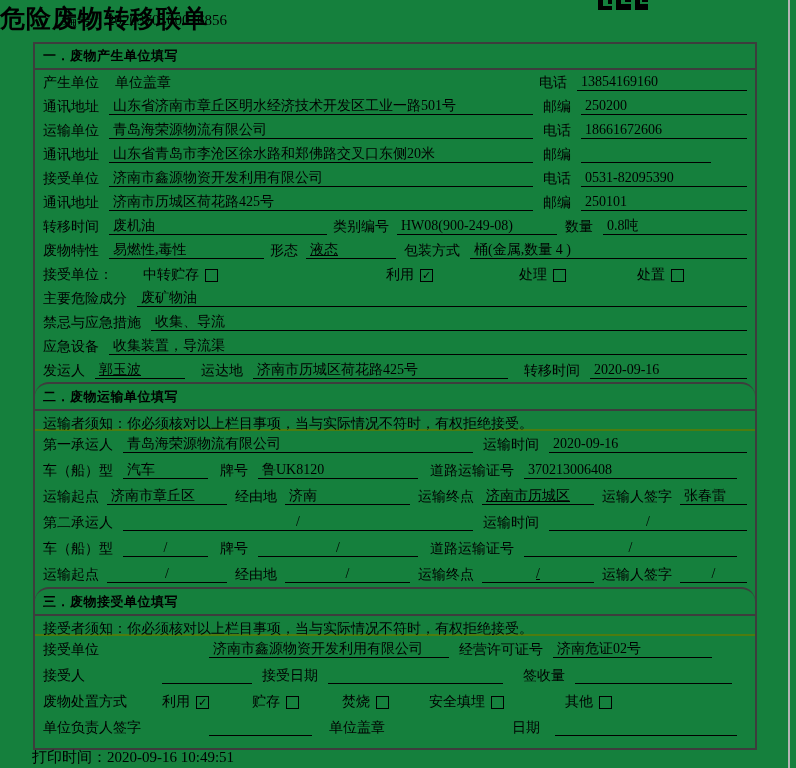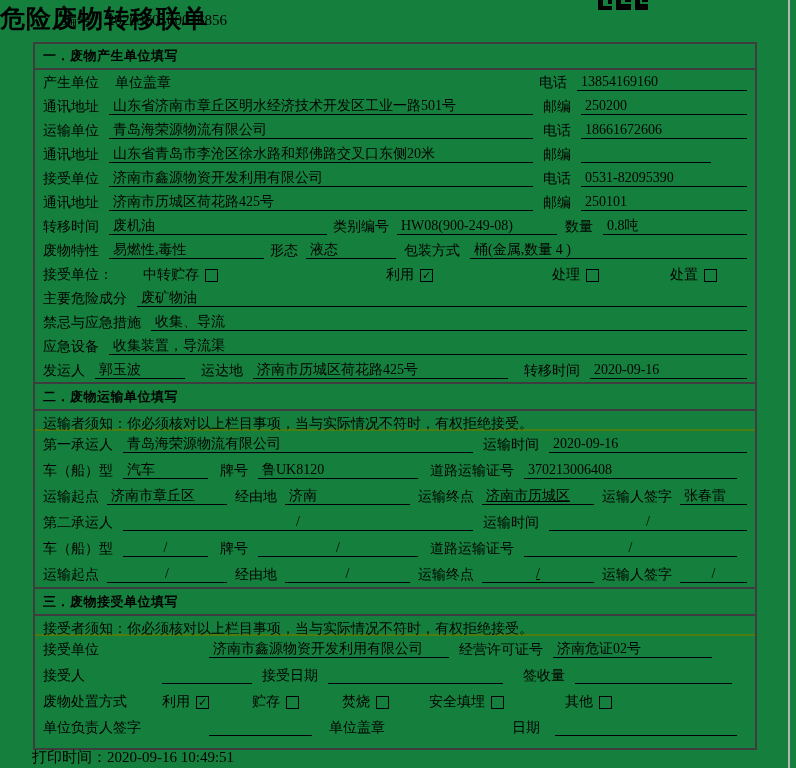--- a/index.html
+++ b/index.html
@@ -7,47 +7,47 @@
         font-family:"Liberation Serif","DejaVu Serif",serif;color:#000;font-size:14px;}
   .page-edge{position:absolute;left:788px;top:0;width:2px;height:768px;background:#b4b4b4;}
   .serial{position:absolute;left:62px;top:11px;font-size:15px;white-space:nowrap;}
   .title{position:absolute;left:0;right:40px;top:2px;text-align:left;font-size:25px;
          font-weight:bold;letter-spacing:1px;margin:0;}
   .qr{position:absolute;left:598px;top:0;width:50px;height:10px;}
   .qr div{position:absolute;background:#000;}
   .form{position:absolute;left:33px;top:42px;width:724px;height:708px;box-sizing:border-box;
         border:2px solid #3d3d3d;}
   .section{box-sizing:border-box;}
-  .section + .section{border-top:2px solid #3d3d3d;}
+  .section + .section{border-top:2px solid #3d3d3d;border-radius:14px;}
   .sec-header{box-sizing:border-box;height:26px;line-height:24px;padding:0 8px;font-size:13px;
               font-weight:bold;border-bottom:2px solid #3d3d3d;letter-spacing:.5px;}
   .sec2 .sec-header,.sec3 .sec-header{height:27px;line-height:25px;}
   .note-row{box-sizing:border-box;height:20px;line-height:26px;padding:0 8px;
             border-bottom:2px solid #4d7c0f;white-space:nowrap;}
   .row{box-sizing:border-box;display:flex;align-items:flex-end;height:24px;padding:0 8px 3px 8px;}
   .sec2 .row,.sec3 .row{height:26px;padding-bottom:4px;}
   .lbl{white-space:nowrap;line-height:16px;}
   .ul{border-bottom:1px solid #000;line-height:16px;white-space:nowrap;overflow:hidden;
       padding:0 4px;box-sizing:border-box;min-height:17px;}
   .ctr{text-align:center;}
   .fx{flex:1 1 auto;}
   .sp{flex:1 1 auto;}
   .cb{display:inline-block;box-sizing:border-box;width:13px;height:13px;border:1px solid #000;
       font-size:11px;line-height:11px;text-align:center;margin:0 0 1px 6px;flex:none;}
   .mr10{margin-right:10px;}.mr8{margin-right:8px;}
-  .w90{width:90px;flex:none;}.w103{width:103px;flex:none;}.w112{width:112px;flex:none;text-decoration:underline;}
+  .w90{width:90px;flex:none;text-decoration:underline;}.w103{width:103px;flex:none;}.w112{width:112px;flex:none;text-decoration:underline;}
   .w120{width:120px;flex:none;}.w125{width:125px;flex:none;}.w130{width:130px;flex:none;}.w155{width:155px;flex:none;}.w160{width:160px;flex:none;}
   .w170{width:170px;flex:none;}.w175{width:175px;flex:none;}.w218{width:218px;flex:none;}
   .w240{width:240px;flex:none;}.w255{width:255px;flex:none;}.w308{width:308px;flex:none;}.w350{width:350px;flex:none;}.w424{width:424px;flex:none;}
   .w85{width:85px;flex:none;}
   .ml6{margin-left:6px;}.ml8{margin-left:8px;}.ml10{margin-left:10px;text-align:right;}.ml12{margin-left:12px;}
   .ml16{margin-left:16px;}.ml17{margin-left:17px;}.ml20{margin-left:20px;}.ml30{margin-left:30px;}
   .ml35{margin-left:35px;}.ml40{margin-left:40px;}.ml43{margin-left:43px;}.ml61{margin-left:61px;}
   .ml68{margin-left:68px;}.ml71{margin-left:71px;}.ml77{margin-left:77px;}.ml110{margin-left:110px;}
-  .ml119{margin-left:119px;}.ml127{margin-left:127px;}.ml168{margin-left:168px;}
+  .ml119{margin-left:86px;}.ml127{margin-left:127px;}.ml168{margin-left:168px;}
   .mr15{margin-right:15px;}.mr35{margin-right:35px;}
   .footer{position:absolute;left:32px;top:748px;font-size:15px;white-space:nowrap;}
 </style>
 </head>
 <body>
 
 <div class="page">
   <div class="serial">编号：2020370100016856</div>
   <h1 class="title">危险废物转移联单</h1>
   <div class="qr">

